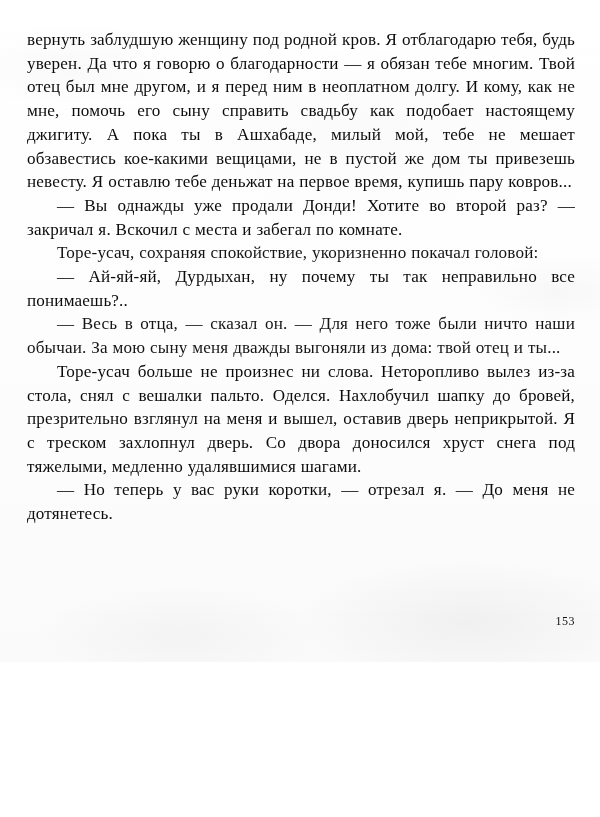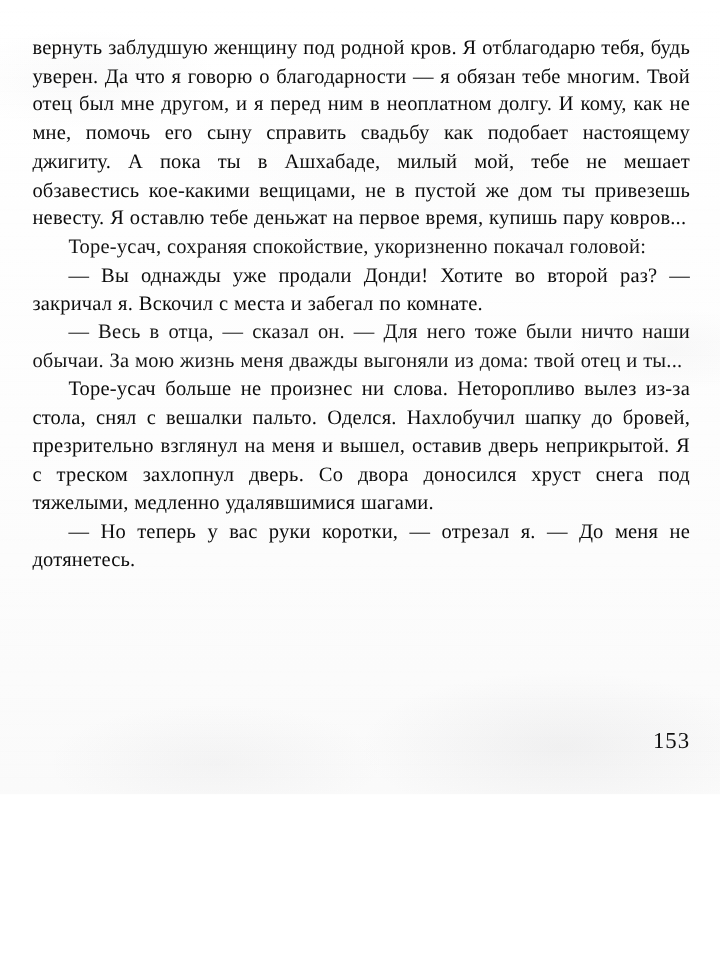--- a/index.html
+++ b/index.html
@@ -76,47 +76,48 @@
   }
 
   
   .ink-strong { color: #0c0c0c; }
   .ink-mid    { color: #151515; }
 
   .folio {
     position: absolute;
     right: 25px;
     bottom: 35px;
-    font-size: 19px;
+    font-size: 12px;
     line-height: 1;
     color: #101010;
     letter-spacing: 0.04em;
     z-index: 2;
   }
 </style>
 </head>
 <body>
 
 <div class="page">
 
   <div class="paper-texture"></div>
   <div class="scan-bands"></div>
 
   <div class="text-block">
 
     <p class="para ink-strong">вернуть заблудшую женщину под родной кров. Я отблагодарю тебя, будь уверен. Да что я говорю о благодарности — я обязан тебе многим. Твой отец был мне другом, и я перед ним в неоплатном долгу. И кому, как не мне, помочь его сыну справить свадьбу как подобает настоящему джигиту. А пока ты в Ашхабаде, милый мой, тебе не мешает обзавестись кое-какими вещицами, не в пустой же дом ты привезешь невесту. Я оставлю тебе деньжат на первое время, купишь пару ковров...</p>
 
+    <p class="para indent ink-strong">— Вы однажды уже продали Донди! Хотите во второй раз? — закричал я. Вскочил с места и забегал по комнате.</p>
+
     <p class="para indent ink-mid">Торе-усач, сохраняя спокойствие, укоризненно покачал головой:</p>
 
-    <p class="para indent ink-strong">— Вы однажды уже продали Донди! Хотите во второй раз? — закричал я. Вскочил с места и забегал по комнате.</p>
+    <p class="para indent ink-strong">— Ай-яй-яй, Дурдыхан, ну почему ты так неправильно все понимаешь?..</p>
 
 
 
-
-    <p class="para indent ink-mid">— Весь в отца, — сказал он. — Для него тоже были ничто наши обычаи. За мою жизнь меня дважды выгоняли из дома: твой отец и ты...</p>
+    <p class="para indent ink-mid">— Весь в отца, — сказал он. — Для него тоже были ничто наши обычаи. За мою сыну меня дважды выгоняли из дома: твой отец и ты...</p>
 
     <p class="para indent ink-strong">Торе-усач больше не произнес ни слова. Неторопливо вылез из-за стола, снял с вешалки пальто. Оделся. Нахлобучил шапку до бровей, презрительно взглянул на меня и вышел, оставив дверь неприкрытой. Я с треском захлопнул дверь. Со двора доносился хруст снега под тяжелыми, медленно удалявшимися шагами.</p>
 
     <p class="para indent ink-strong">— Но теперь у вас руки коротки, — отрезал я. — До меня не дотянетесь.</p>
 
   </div>
 
   <div class="folio">153</div>
 
 </div>

